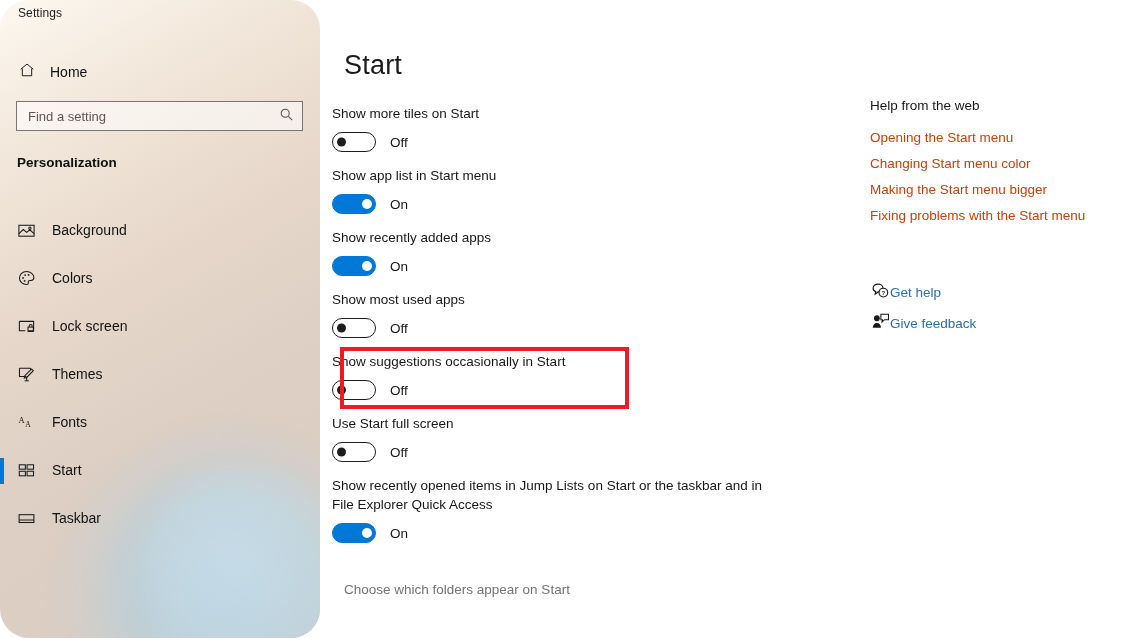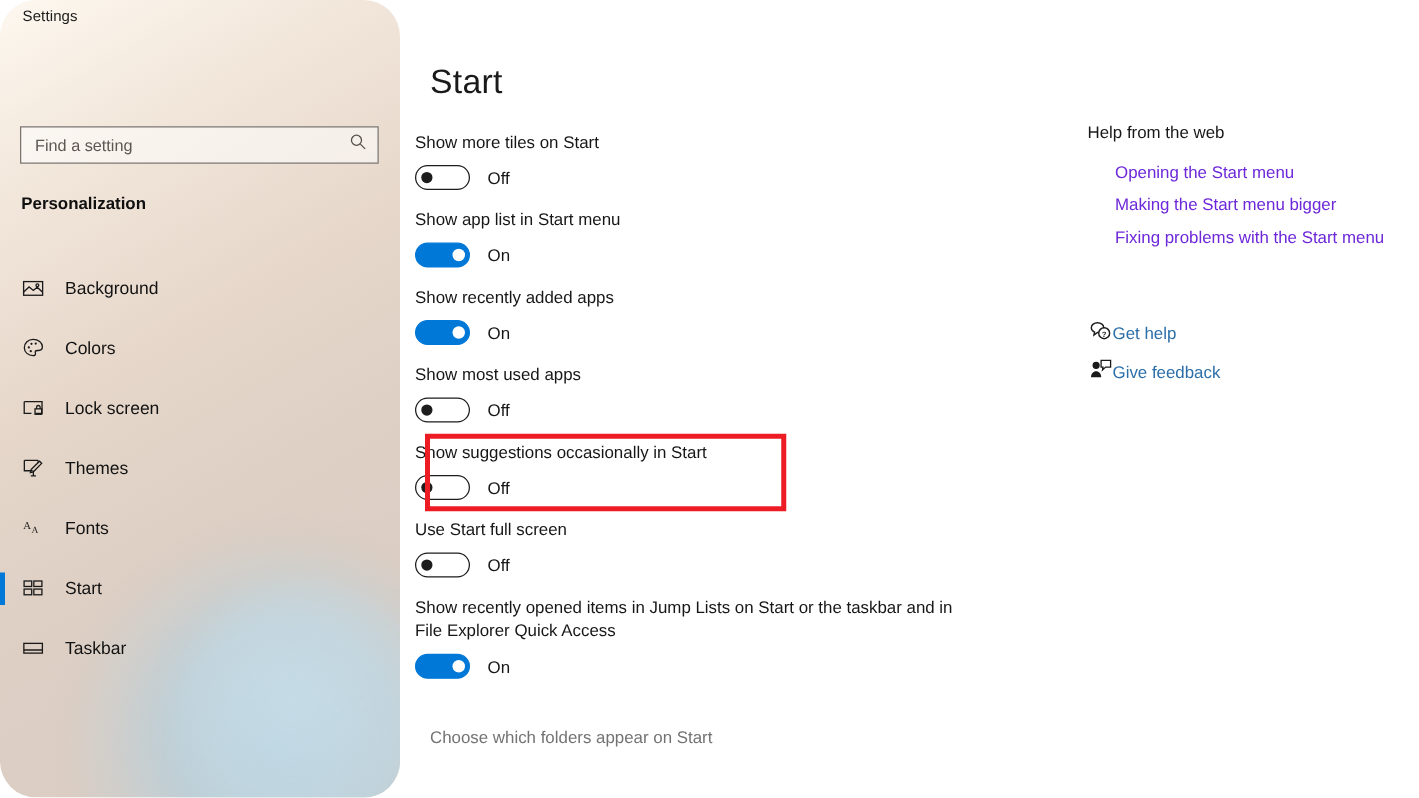--- a/index.html
+++ b/index.html
@@ -262,26 +262,25 @@
     width: 250px;
   }
   #help-heading {
     font-size: 13.5px;
     color: #171717;
     margin-bottom: 17px;
   }
   .help-link {
     display: block;
     font-size: 13.5px;
-    color: #6d28d9;
+    color: #c2410c;
     margin-bottom: 11px;
     cursor: pointer;
     text-decoration: none;
     white-space: nowrap;
-    margin-left: 22px;
   }
 
   #help-actions { margin-top: 46px; }
   .help-action {
     display: flex;
     align-items: flex-end;
     height: 31px;
     cursor: pointer;
   }
   .help-action .ha-icon {
@@ -298,20 +297,29 @@
 <body>
 
 <div id="app">
 
   <div id="sidebar">
     <div id="sidebar-glow"></div>
     <div id="sidebar-glow2"></div>
 
     <div id="titlebar-app">Settings</div>
 
+    <div class="home-row">
+      <span class="nav-icon">
+        <svg width="18" height="18" viewBox="0 0 20 20" fill="none" stroke="#1a1a1a" stroke-width="1.1">
+          <path d="M3 9.2 L10 3.4 L17 9.2"></path>
+          <path d="M4.8 8.4 V16.4 H15.2 V8.4"></path>
+        </svg>
+      </span>
+      <span class="label">Home</span>
+    </div>
 
     <div id="search-wrap">
       <input id="search-input" type="text" placeholder="Find a setting" style="">
       <span>
         <svg width="15" height="15" viewBox="0 0 16 16" fill="none" stroke="#55504d" stroke-width="1.1">
           <circle cx="6.6" cy="6.6" r="4.3"></circle>
           <path d="M9.9 9.9 L14 14"></path>
         </svg>
       </span>
     </div>
@@ -488,20 +496,21 @@
           </div>
         </div>
       </div>
 
     <a id="folders-link">Choose which folders appear on Start</a>
 
     <div id="help-panel">
       <div id="help-heading">Help from the web</div>
       <div id="help-links">
           <a class="help-link">Opening the Start menu</a>
+          <a class="help-link">Changing Start menu color</a>
           <a class="help-link">Making the Start menu bigger</a>
           <a class="help-link">Fixing problems with the Start menu</a>
         </div>
       <div id="help-actions">
           <div class="help-action">
             <span class="ha-icon">
               <svg width="19" height="19" viewBox="0 0 20 20" fill="none" stroke="#1a1a1a" stroke-width="1.2">
                 <path d="M2.2 7.4 a5.2 4.1 0 1 1 5.2 4.1 L4.4 13.8 L4.9 11.2 a5.2 4.1 0 0 1 -2.7 -3.8 Z"></path>
                 <circle cx="13" cy="12.2" r="4.6" fill="#ffffff"></circle>
                 <text x="13" y="15" font-family="Liberation Sans, sans-serif" font-size="6.4" font-weight="bold" fill="#1a1a1a" stroke="none" text-anchor="middle">?</text>

